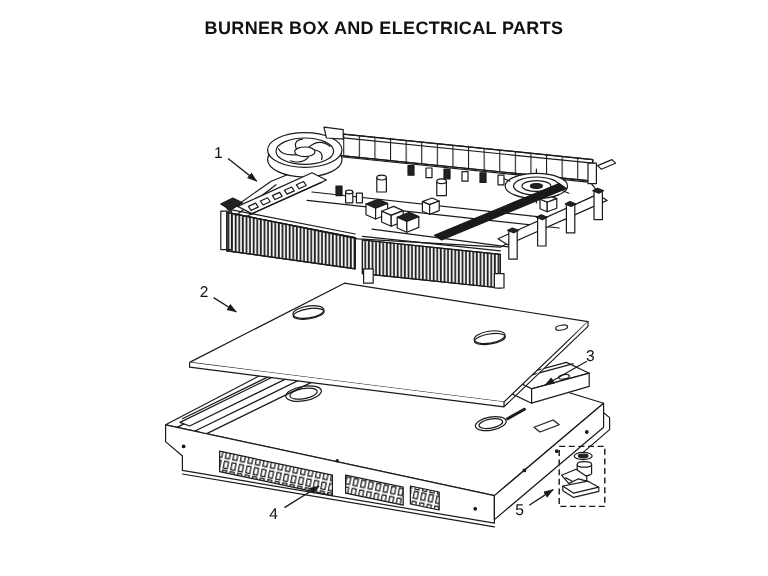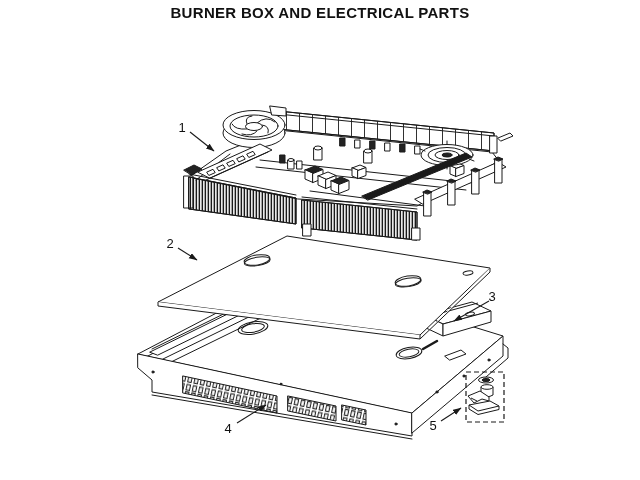--- a/index.html
+++ b/index.html
@@ -1,18 +1,18 @@
 <!DOCTYPE html>
 <html><head>
 <meta charset="utf-8">
 <style>
   html,body{margin:0;padding:0;background:#fff;}
   .page{position:relative;width:640px;height:480px;background:#fff;overflow:hidden;
         font-family:"Liberation Sans",sans-serif;color:#111;}
-  .title{position:absolute;top:4px;left:0;width:640px;text-align:center;
+  .title{position:absolute;top:15px;left:0;width:640px;text-align:center;
          font-size:15px;font-weight:700;letter-spacing:.3px;color:#111;}
   .diagram-svg{position:absolute;left:0;top:0;}
   .callout{position:absolute;transform:translate(-50%,-50%);font-size:13px;
            font-weight:400;color:#111;line-height:1;}
 </style>
 </head>
 <body>
 
 <div class="page">
   <div class="title">BURNER BOX AND ELECTRICAL PARTS</div>

